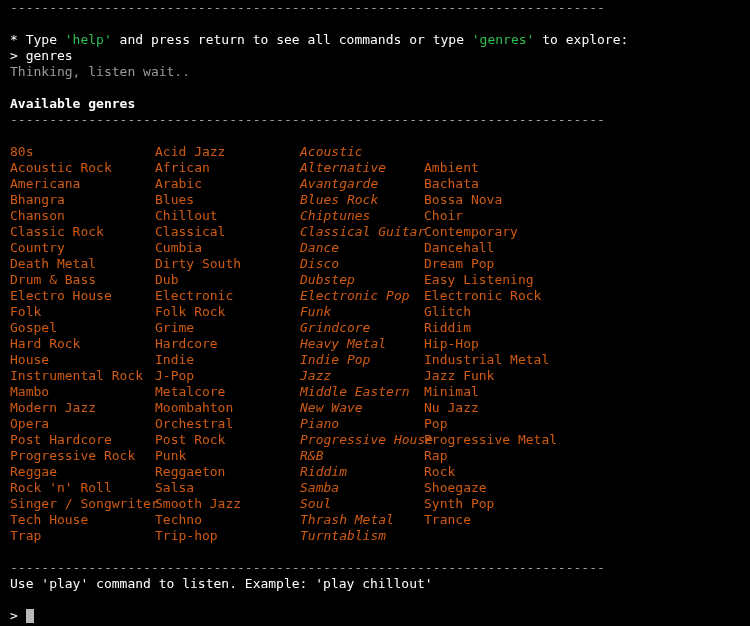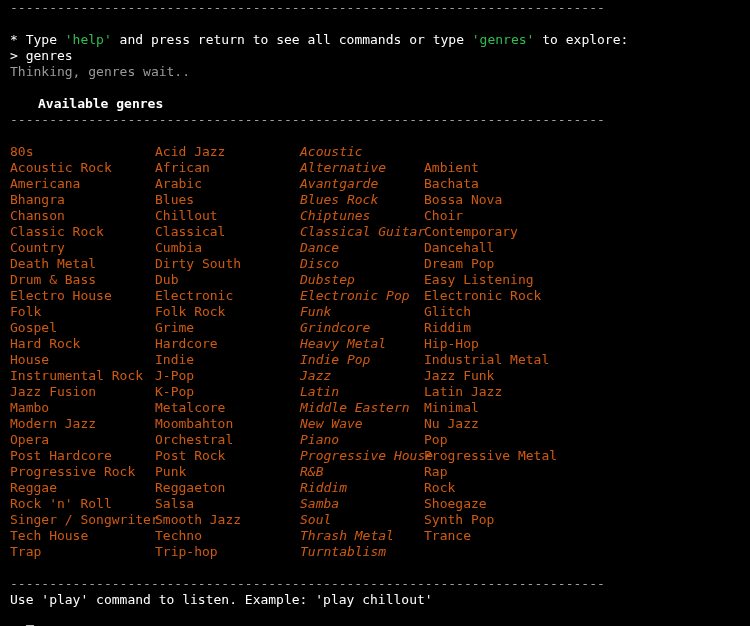--- a/index.html
+++ b/index.html
@@ -37,21 +37,21 @@
     color: #9aa0a6;
     height: 16px;
     line-height: 16px;
     white-space: pre;
     padding-left: 10px;
     overflow: hidden;
     font-size: 13px;
   }
   .green { color: #2fbf4f; }
   .grey  { color: #9a9a9a; }
-  .bold  { font-weight: bold; margin-left: 28px; }
+  .bold  { font-weight: bold; }
 
   .genre-grid {
     padding-left: 10px;
     text-align: center;
   }
   .genre-row {
     height: 16px;
     line-height: 16px;
     white-space: pre;
     position: relative;
@@ -90,21 +90,21 @@
 <div class="term">
 
   <div class="sep">----------------------------------------------------------------------------</div>
 
   <div class="blank"></div>
 
   <div class="line"><span>* Type </span><span class="green">'help'</span><span> and press return to see all commands or type </span><span class="green">'genres'</span><span> to explore:</span></div>
 
   <div class="line"><span>&gt; </span><span>genres</span></div>
 
-  <div class="line grey">Thinking, genres wait..</div>
+  <div class="line grey">Thinking, listen wait..</div>
 
   <div class="blank"></div>
 
   <div class="line bold">Available genres</div>
 
   <div class="sep">----------------------------------------------------------------------------</div>
 
   <div class="blank"></div>
 
   <div class="genre-grid" id="genre-grid">
@@ -116,21 +116,20 @@
       <div class="genre-row"><span class="g c0">Classic Rock</span><span class="g c1">Classical</span><span class="g c2">Classical Guitar</span><span class="g c3">Contemporary</span></div>
       <div class="genre-row"><span class="g c0">Country</span><span class="g c1">Cumbia</span><span class="g c2">Dance</span><span class="g c3">Dancehall</span></div>
       <div class="genre-row"><span class="g c0">Death Metal</span><span class="g c1">Dirty South</span><span class="g c2">Disco</span><span class="g c3">Dream Pop</span></div>
       <div class="genre-row"><span class="g c0">Drum &amp; Bass</span><span class="g c1">Dub</span><span class="g c2">Dubstep</span><span class="g c3">Easy Listening</span></div>
       <div class="genre-row"><span class="g c0">Electro House</span><span class="g c1">Electronic</span><span class="g c2">Electronic Pop</span><span class="g c3">Electronic Rock</span></div>
       <div class="genre-row"><span class="g c0">Folk</span><span class="g c1">Folk Rock</span><span class="g c2">Funk</span><span class="g c3">Glitch</span></div>
       <div class="genre-row"><span class="g c0">Gospel</span><span class="g c1">Grime</span><span class="g c2">Grindcore</span><span class="g c3">Riddim</span></div>
       <div class="genre-row"><span class="g c0">Hard Rock</span><span class="g c1">Hardcore</span><span class="g c2">Heavy Metal</span><span class="g c3">Hip-Hop</span></div>
       <div class="genre-row"><span class="g c0">House</span><span class="g c1">Indie</span><span class="g c2">Indie Pop</span><span class="g c3">Industrial Metal</span></div>
       <div class="genre-row"><span class="g c0">Instrumental Rock</span><span class="g c1">J-Pop</span><span class="g c2">Jazz</span><span class="g c3">Jazz Funk</span></div>
-      <div class="genre-row"><span class="g c0">Jazz Fusion</span><span class="g c1">K-Pop</span><span class="g c2">Latin</span><span class="g c3">Latin Jazz</span></div>
       <div class="genre-row"><span class="g c0">Mambo</span><span class="g c1">Metalcore</span><span class="g c2">Middle Eastern</span><span class="g c3">Minimal</span></div>
       <div class="genre-row"><span class="g c0">Modern Jazz</span><span class="g c1">Moombahton</span><span class="g c2">New Wave</span><span class="g c3">Nu Jazz</span></div>
       <div class="genre-row"><span class="g c0">Opera</span><span class="g c1">Orchestral</span><span class="g c2">Piano</span><span class="g c3">Pop</span></div>
       <div class="genre-row"><span class="g c0">Post Hardcore</span><span class="g c1">Post Rock</span><span class="g c2">Progressive House</span><span class="g c3">Progressive Metal</span></div>
       <div class="genre-row"><span class="g c0">Progressive Rock</span><span class="g c1">Punk</span><span class="g c2">R&amp;B</span><span class="g c3">Rap</span></div>
       <div class="genre-row"><span class="g c0">Reggae</span><span class="g c1">Reggaeton</span><span class="g c2">Riddim</span><span class="g c3">Rock</span></div>
       <div class="genre-row"><span class="g c0">Rock 'n' Roll</span><span class="g c1">Salsa</span><span class="g c2">Samba</span><span class="g c3">Shoegaze</span></div>
       <div class="genre-row"><span class="g c0">Singer / Songwriter</span><span class="g c1">Smooth Jazz</span><span class="g c2">Soul</span><span class="g c3">Synth Pop</span></div>
       <div class="genre-row"><span class="g c0">Tech House</span><span class="g c1">Techno</span><span class="g c2">Thrash Metal</span><span class="g c3">Trance</span></div>
       <div class="genre-row"><span class="g c0">Trap</span><span class="g c1">Trip-hop</span><span class="g c2">Turntablism</span></div>

